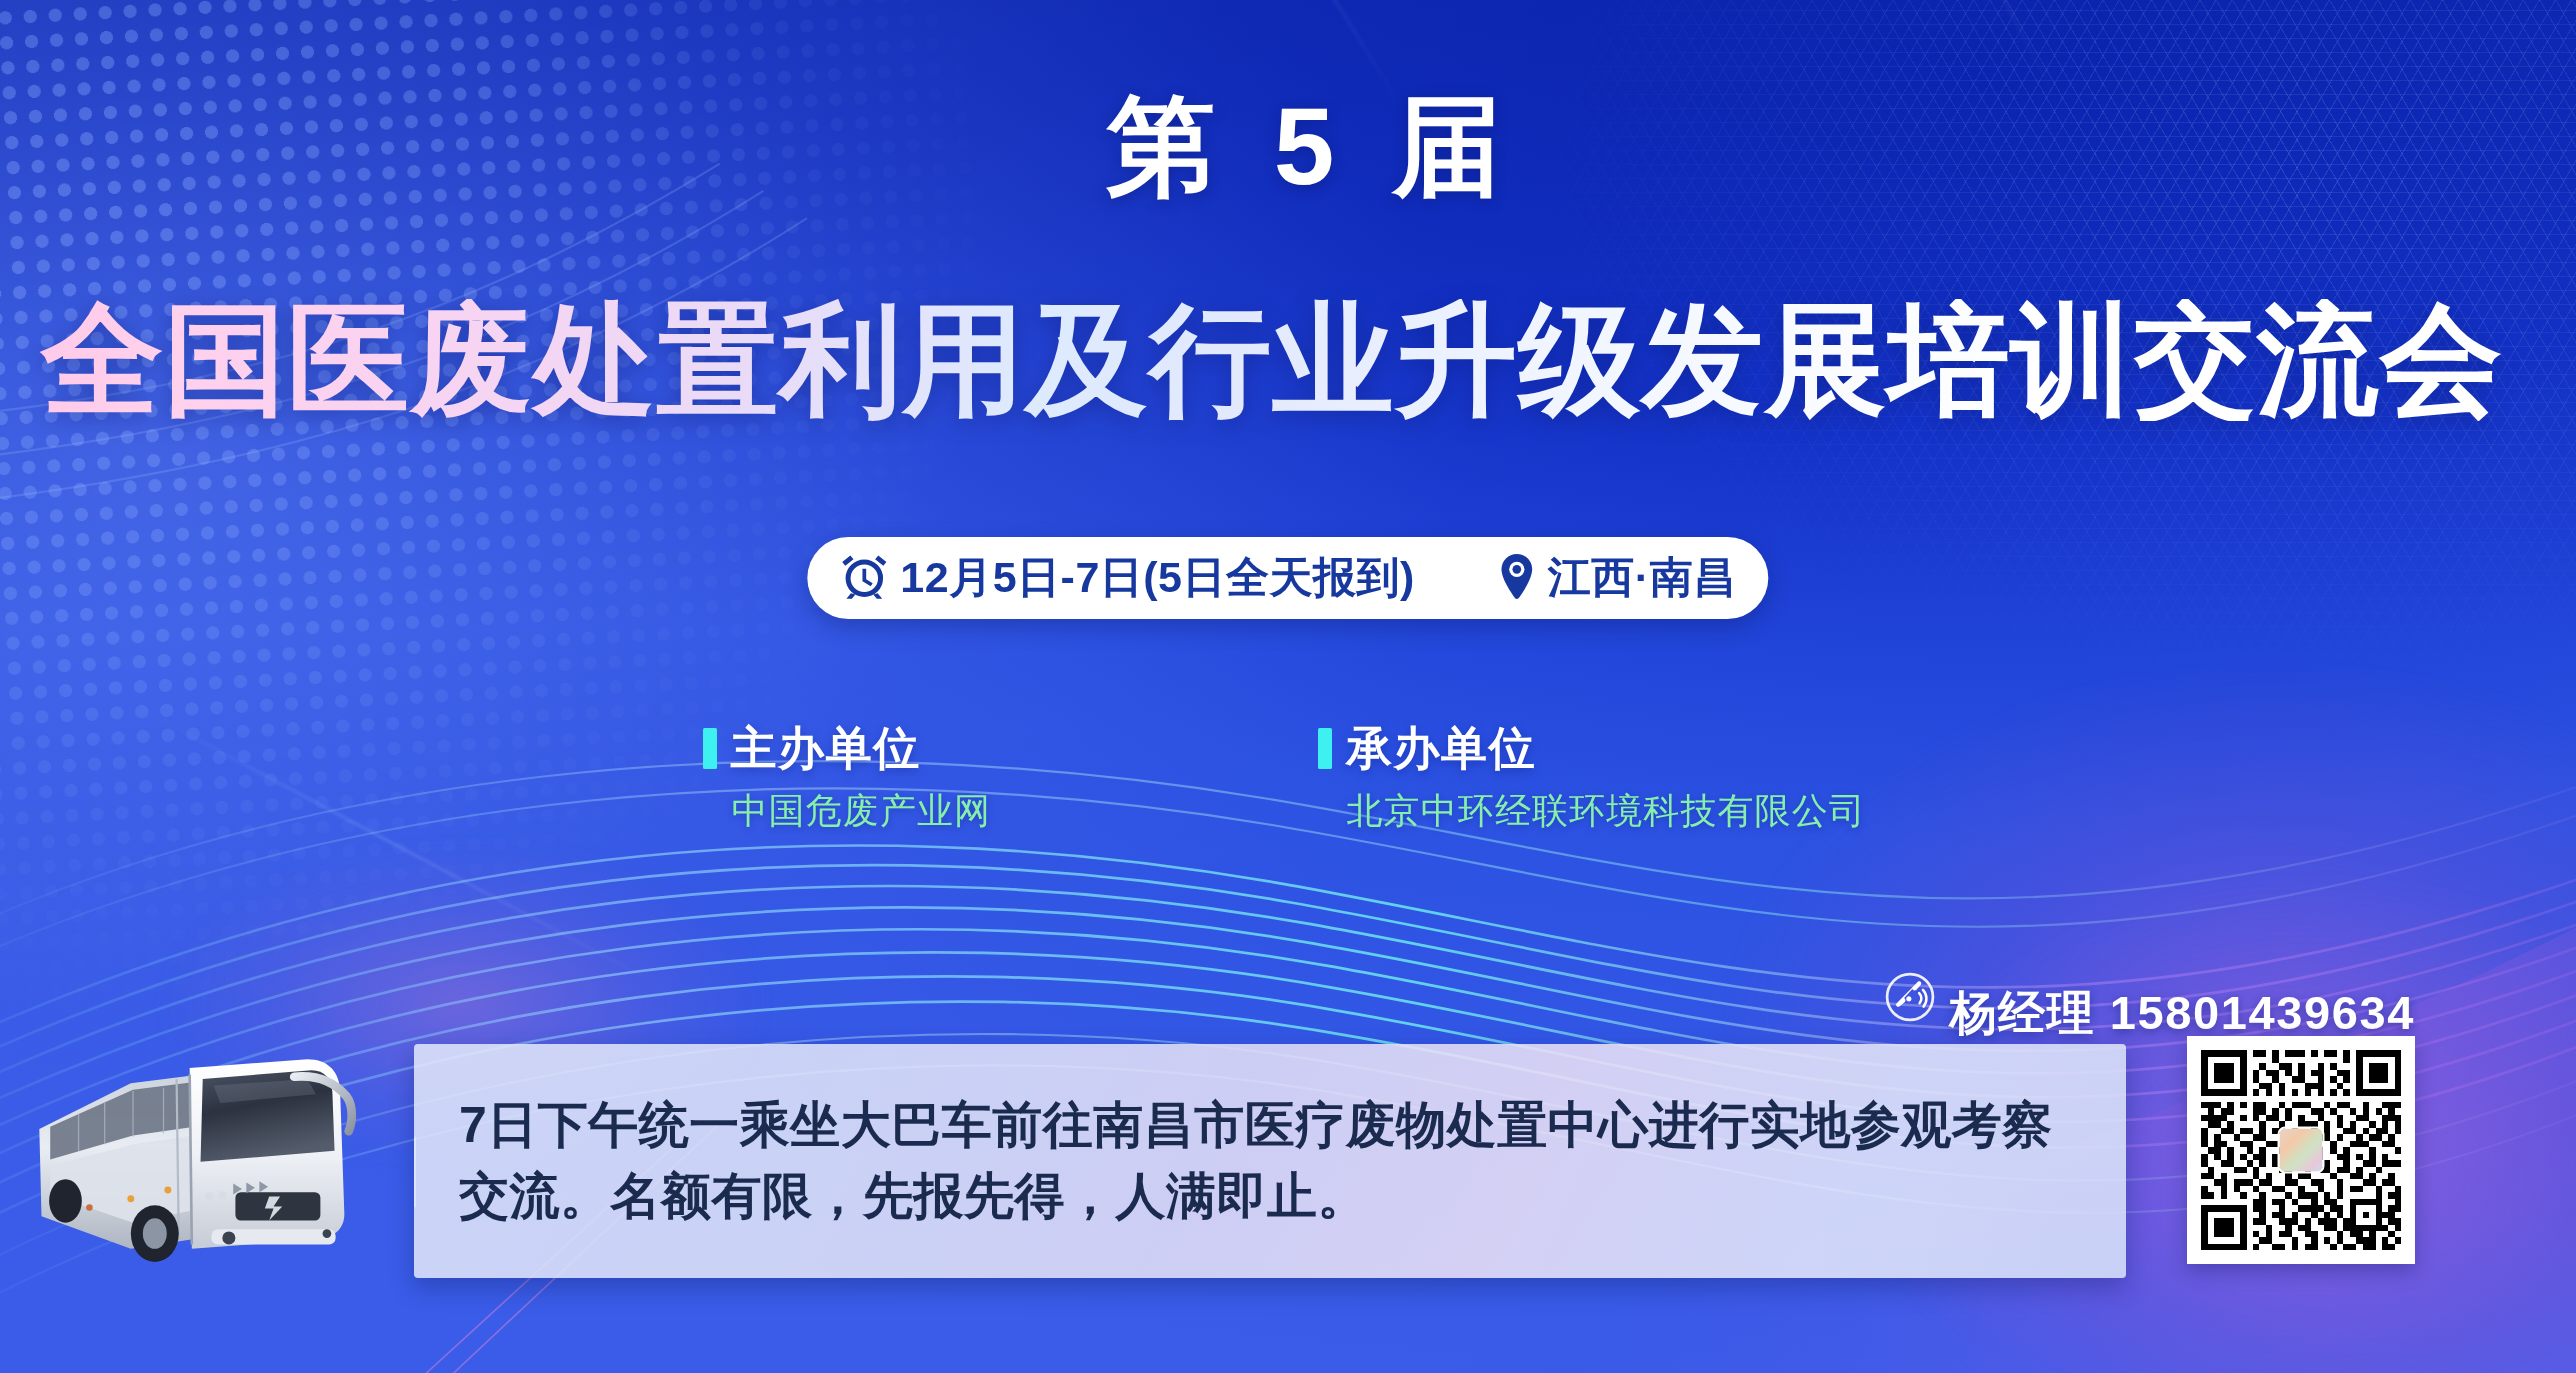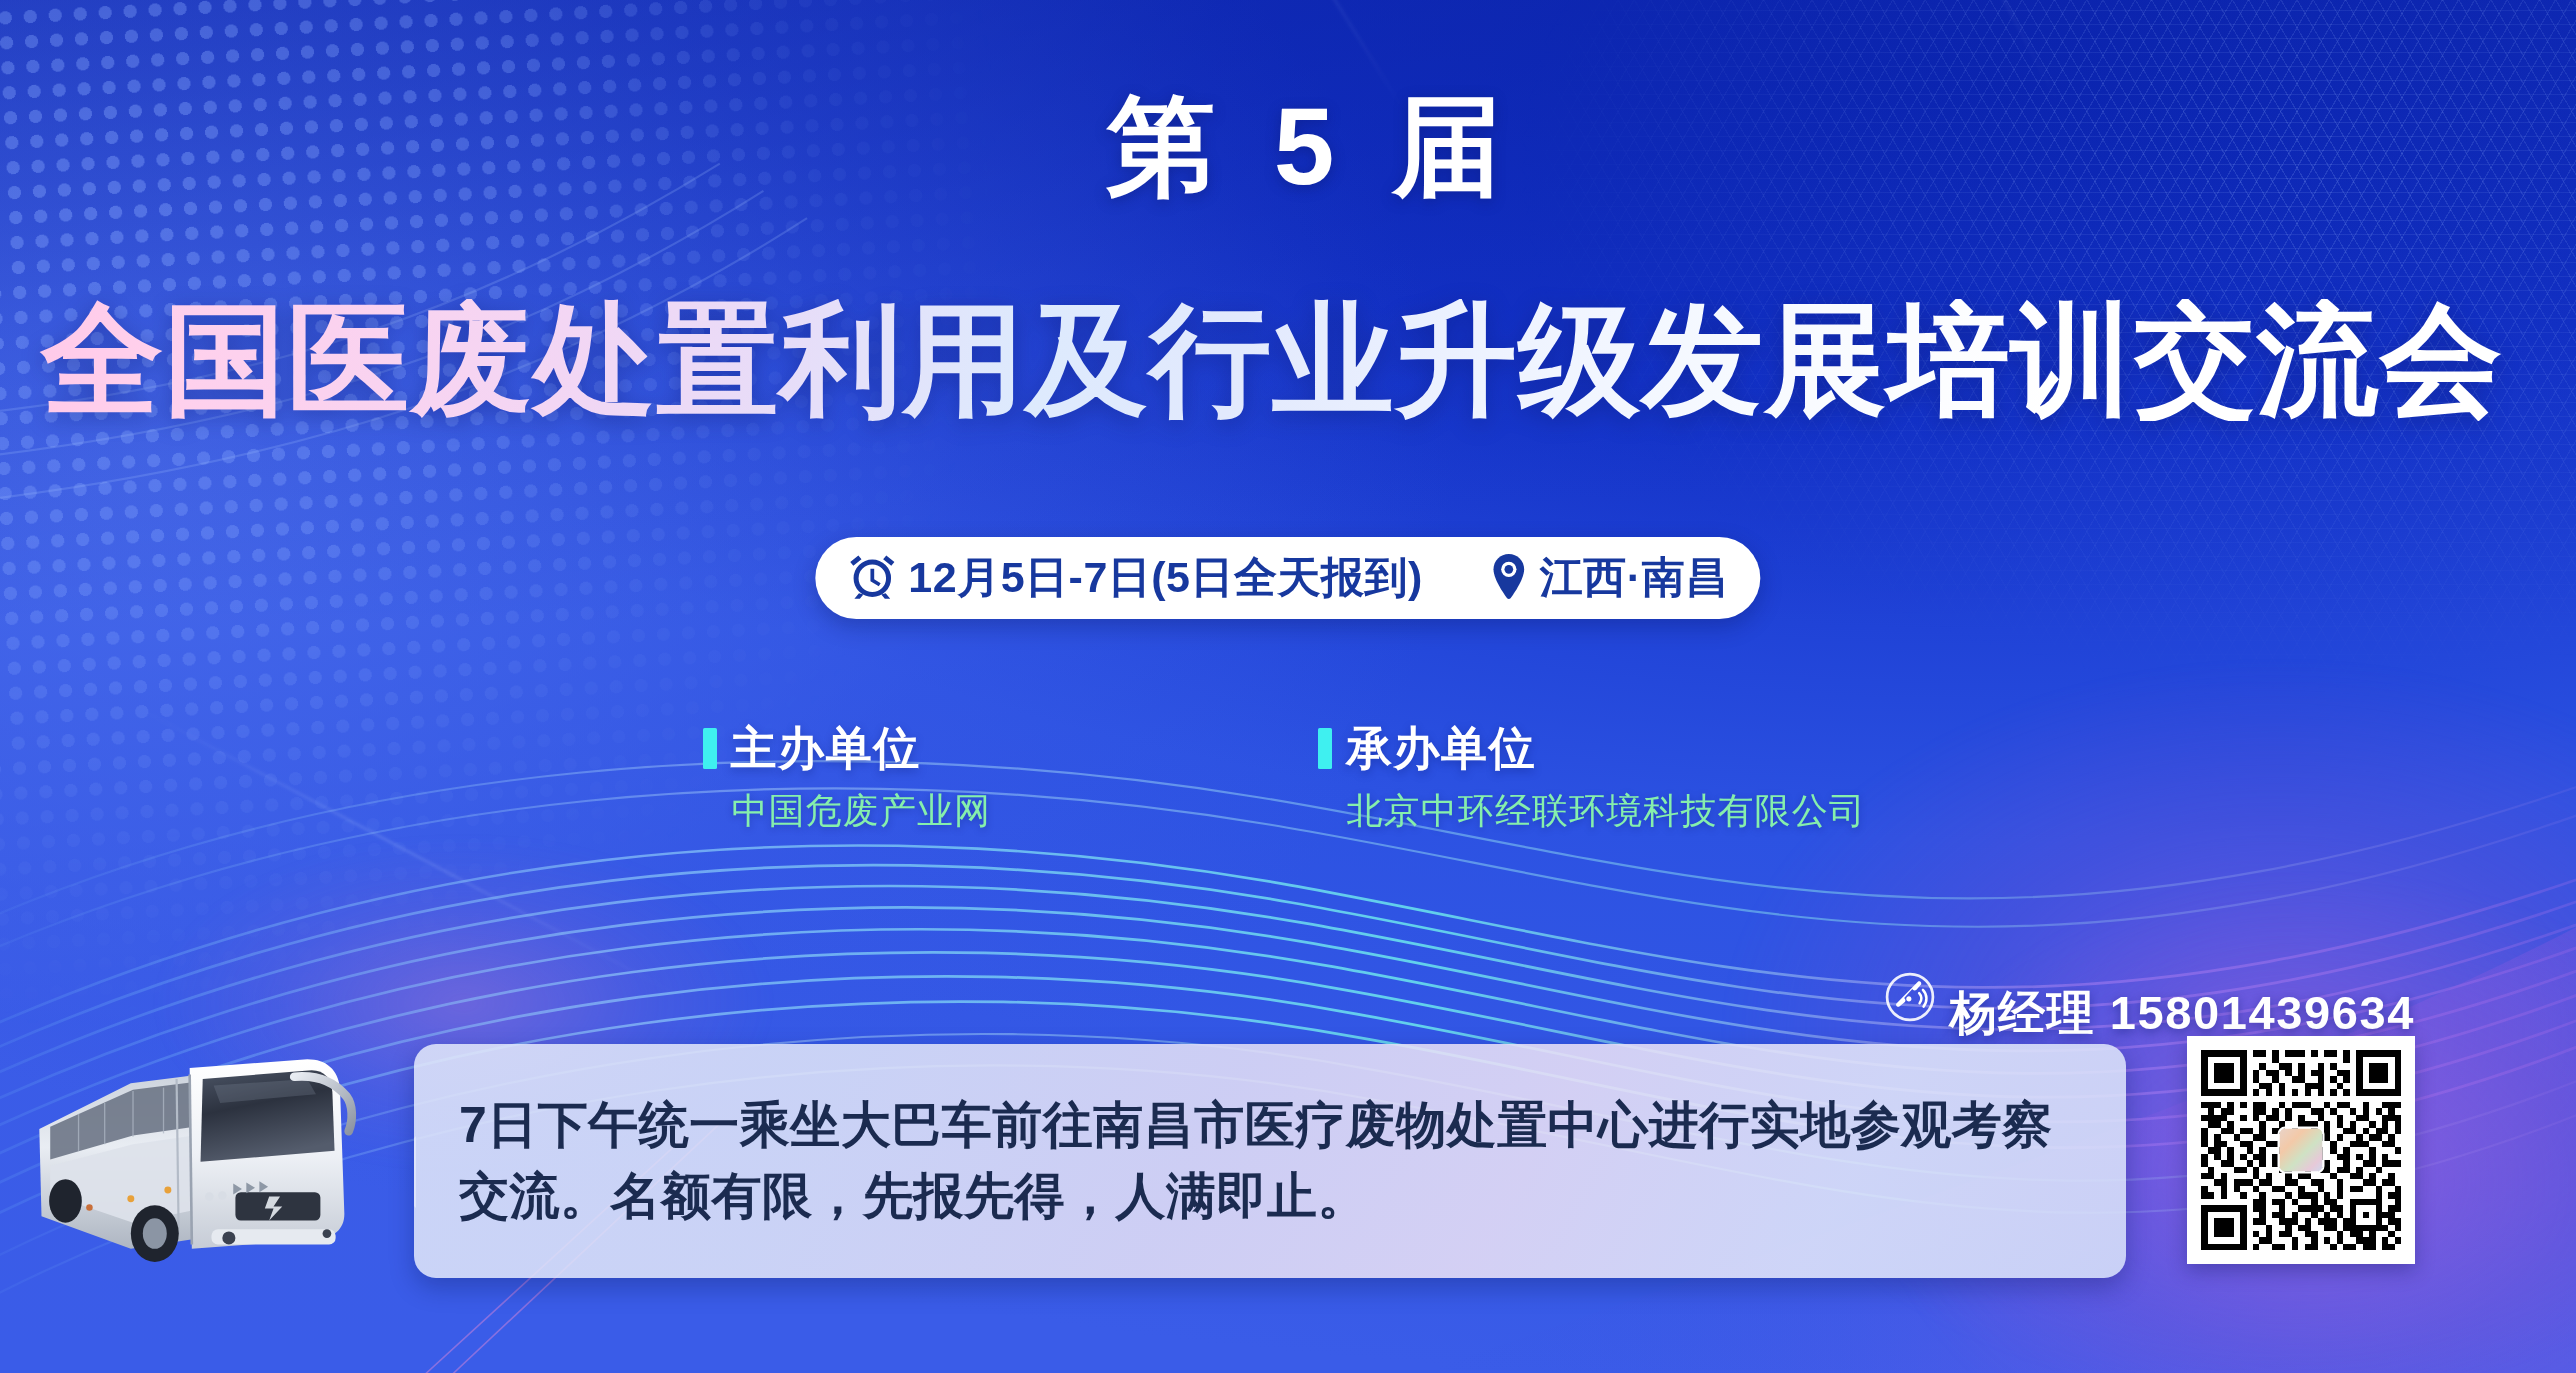--- a/index.html
+++ b/index.html
@@ -119,21 +119,21 @@
     filter: drop-shadow(0 5.5px 11px rgba(12,26,110,0.40));
     padding-left: 41px;
   }
 
   
   .pill {
     position: absolute;
     top: 537px; left: 50%; transform: translateX(-50%);
     height: 82px;
     display: flex; 
-    gap: 20px;
+    gap: 28px;
     padding: 0 32px;
     background: #ffffff;
     border-radius: 43px;
     box-shadow: 0 7.6px 22px rgba(8,20,90,0.30);
     white-space: nowrap;
   }
   .pill-group { display: flex; align-items: center; gap: 11px; }
   .pill-text {
     color: #17389e;
     font-size: 43px;
@@ -205,21 +205,21 @@
     position: absolute;
     left: 26px; top: 1031px;
     width: 360px; height: 256px;
   }
 
   
   .note {
     position: absolute;
     left: 414px; top: 1044px;
     width: 1712px; height: 234px;
-    border-radius: 22px;
+    border-radius: 4px;
     background: linear-gradient(118deg,
         rgba(226,232,250,0.86) 0%,
         rgba(222,227,248,0.88) 24%,
         rgba(226,222,246,0.88) 46%,
         rgba(233,224,246,0.88) 64%,
         rgba(226,230,250,0.88) 82%,
         rgba(218,228,250,0.86) 100%);
     box-shadow: 0 9.8px 25px rgba(6,18,80,0.28);
     display: flex; align-items: center;
     padding: 0 45px;

